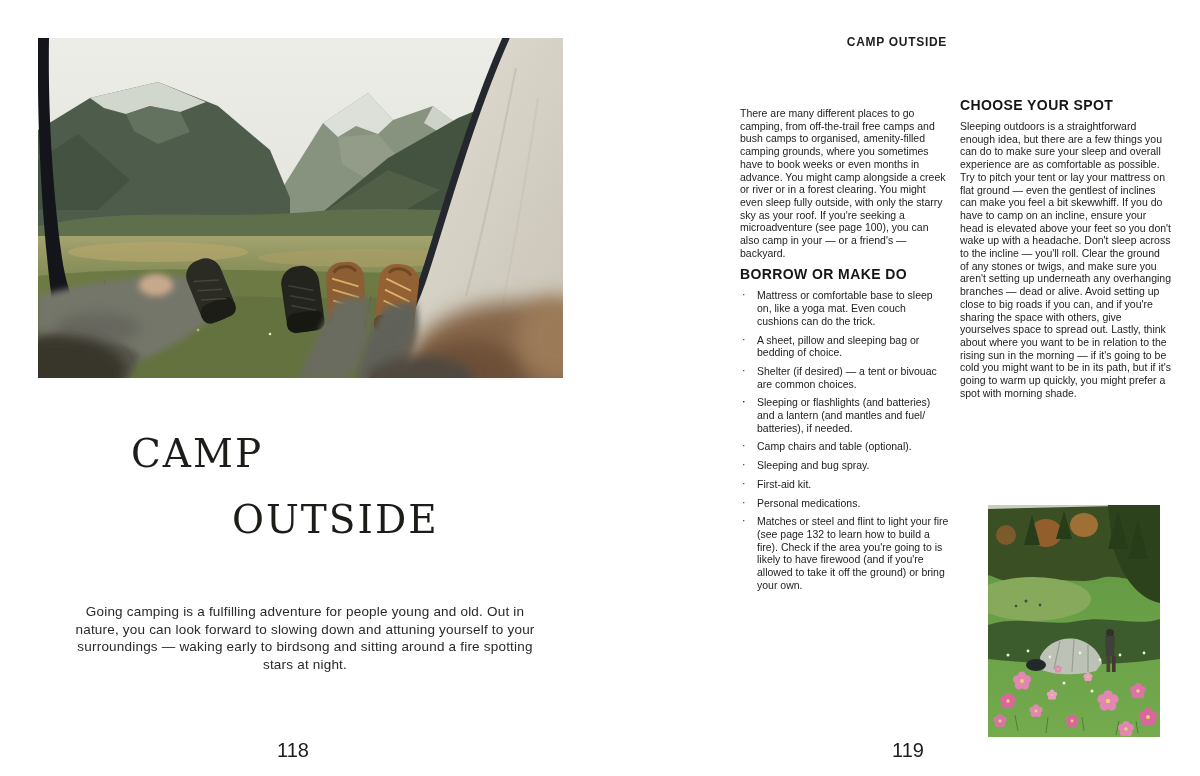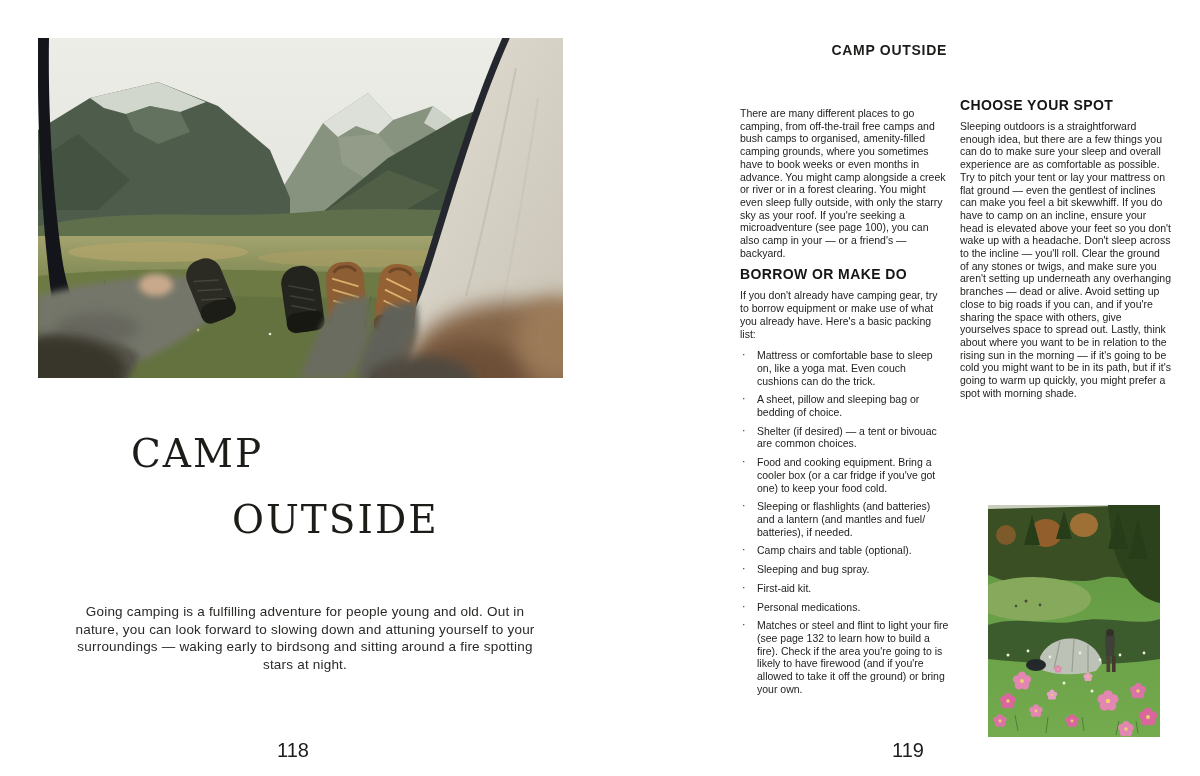--- a/index.html
+++ b/index.html
@@ -18,22 +18,22 @@
   .t1{left:131px;top:434px;}
   .t2{left:232px;top:500px;}
   .intro{
     position:absolute;left:65px;top:599px;width:472px;margin:4px;text-align:center;
     font-size:13.5px;line-height:17.5px;letter-spacing:0.2px;color:#2a2927;
   }
   .pagenum{position:absolute;top:711px;width:120px;text-align:center;font-size:20px;color:#1e1d1b;margin-top:28px;}
   .pn-left{left:233px;}
   .pn-right{left:848px;}
   .running-head{
-    position:absolute;left:740px;top:42px;width:207px;text-align:right;
-    font-size:14px;font-weight:bold;letter-spacing:0.7px;color:#1e1d1b;
+    position:absolute;left:740px;top:35px;width:207px;text-align:right;
+    font-size:12px;font-weight:bold;letter-spacing:0.7px;color:#1e1d1b;
   }
   .col{position:absolute;top:99px;width:211px;font-size:10.5px;line-height:12.7px;letter-spacing:0;}
   .col1{left:740px;width:209px;}
   .col2{left:960px;}
   .col p{margin:8px 0 9px;}
   .col h3{font-size:14px;line-height:13px;margin:4px 0 6px;letter-spacing:0.4px;color:#161514;}
   .col h3:first-child{margin-top:0;}
   ul.packing{list-style:none;margin:8px 0 0;padding:0;}
   ul.packing li{position:relative;padding-left:17px;margin-bottom:6px;}
   ul.packing .bullet{position:absolute;left:2px;top:-1px;}
@@ -188,26 +188,25 @@
     <div class="pagenum pn-left">118</div>
   </section>
 
   <section>
 
     <div class="running-head">CAMP OUTSIDE</div>
 
     <div class="col col1">
       <p>There are many different places to go camping, from off-the-trail free camps and bush camps to organised, amenity-filled camping grounds, where you sometimes have to book weeks or even months in advance. You might camp alongside a creek or river or in a forest clearing. You might even sleep fully outside, with only the starry sky as your roof. If you're seeking a microadventure (see page 100), you can also camp in your — or a friend's — backyard.</p>
       <h3>BORROW OR MAKE DO</h3>
-      <p>If you don't already have camping gear, try to borrow equipment or make use of what you already have. Here's a basic packing list:</p>
       <ul class="packing">
         <li><span class="bullet">·</span><span>Mattress or comfortable base to sleep on, like a yoga mat. Even couch cushions can do the trick.</span></li>
         <li><span class="bullet">·</span><span>A sheet, pillow and sleeping bag or bedding of choice.</span></li>
         <li><span class="bullet">·</span><span>Shelter (if desired) — a tent or bivouac are common choices.</span></li>
-        <li><span class="bullet">·</span><span>Food and cooking equipment. Bring a cooler box (or a car fridge if you've got one) to keep your food cold.</span></li>
+        <li><span class="bullet">·</span></li>
         <li><span class="bullet">·</span><span>Sleeping or flashlights (and batteries) and a lantern (and mantles and fuel/ batteries), if needed.</span></li>
         <li><span class="bullet">·</span><span>Camp chairs and table (optional).</span></li>
         <li><span class="bullet">·</span><span>Sleeping and bug spray.</span></li>
         <li><span class="bullet">·</span><span>First-aid kit.</span></li>
         <li><span class="bullet">·</span><span>Personal medications.</span></li>
         <li><span class="bullet">·</span><span>Matches or steel and flint to light your fire (see page 132 to learn how to build a fire). Check if the area you're going to is likely to have firewood (and if you're allowed to take it off the ground) or bring your own.</span></li>
       </ul>
     </div>
 
     <div class="col col2">

